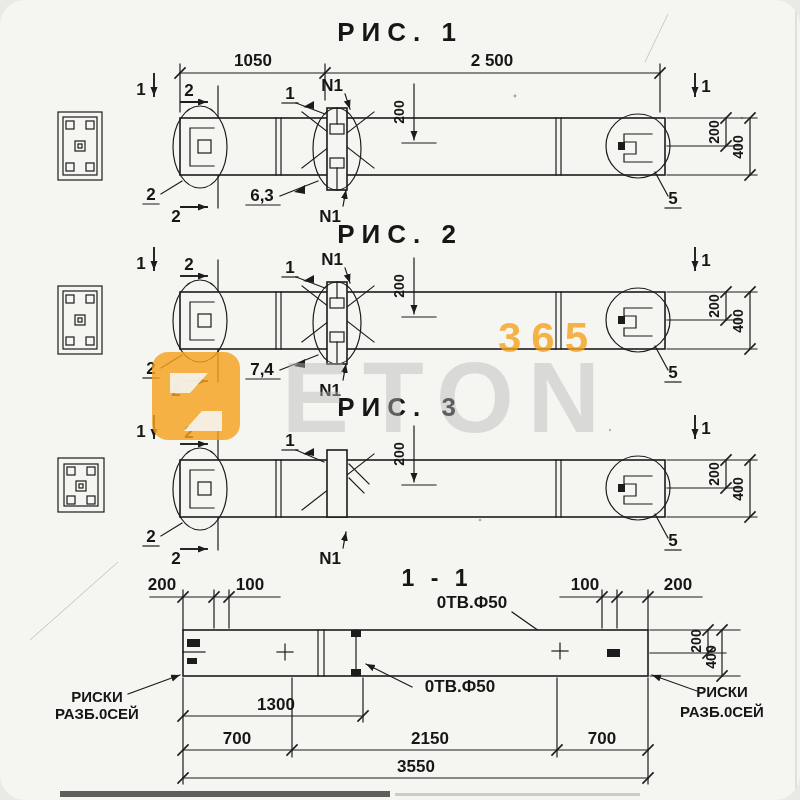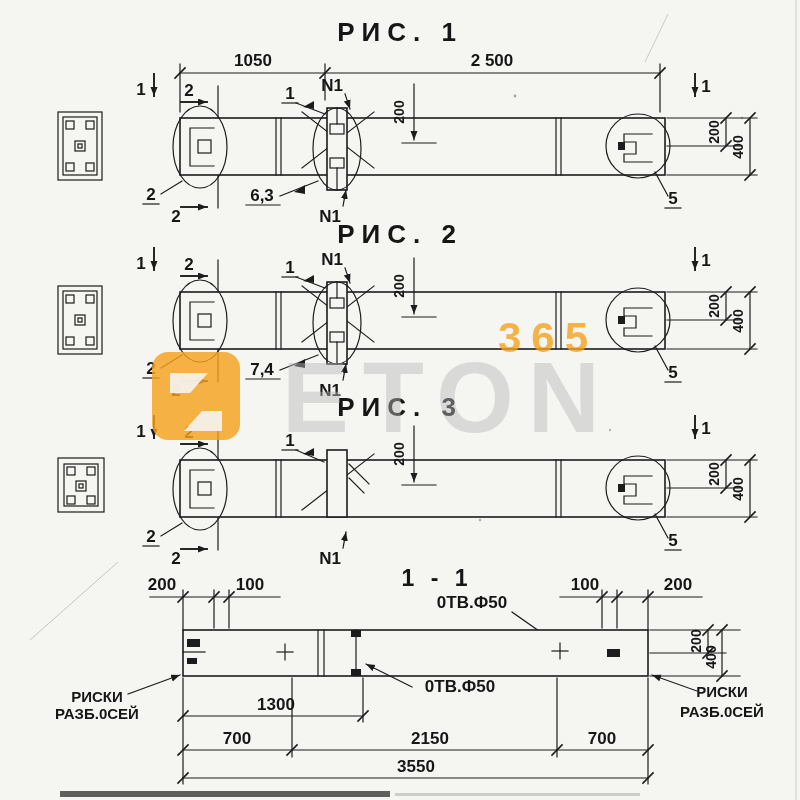--- a/index.html
+++ b/index.html
@@ -1,17 +1,17 @@
 <!DOCTYPE html>
 <html><head>
 <meta charset="utf-8">
 <style>
   html,body{margin:0;padding:0;background:#e9e9e6;}
   .sheet{position:relative;width:800px;height:800px;background:#f5f5f2;overflow:hidden;
-         font-family:"Liberation Sans",sans-serif;}
+         font-family:"Liberation Sans",sans-serif;border-radius:25px;}
   svg{position:absolute;left:0;top:0;}
   .lw{stroke:#1c1c1c;stroke-width:1.2;fill:none;stroke-linecap:square;}
   .lwb{stroke:#1c1c1c;stroke-width:1.9;fill:none;stroke-linecap:square;}
   .lwf{stroke:#1c1c1c;stroke-width:1.6;fill:#f5f5f2;}
   .fillk{fill:#1c1c1c;stroke:none;}
   text{stroke:none;fill:#161616;font-family:"Liberation Sans",sans-serif;font-weight:bold;}
   .t-title{font-size:26px;letter-spacing:7px;}
   .t-sec{font-size:23px;letter-spacing:5px;}
   .t-dim{font-size:17px;}
   .t-dim-s{font-size:15px;}

